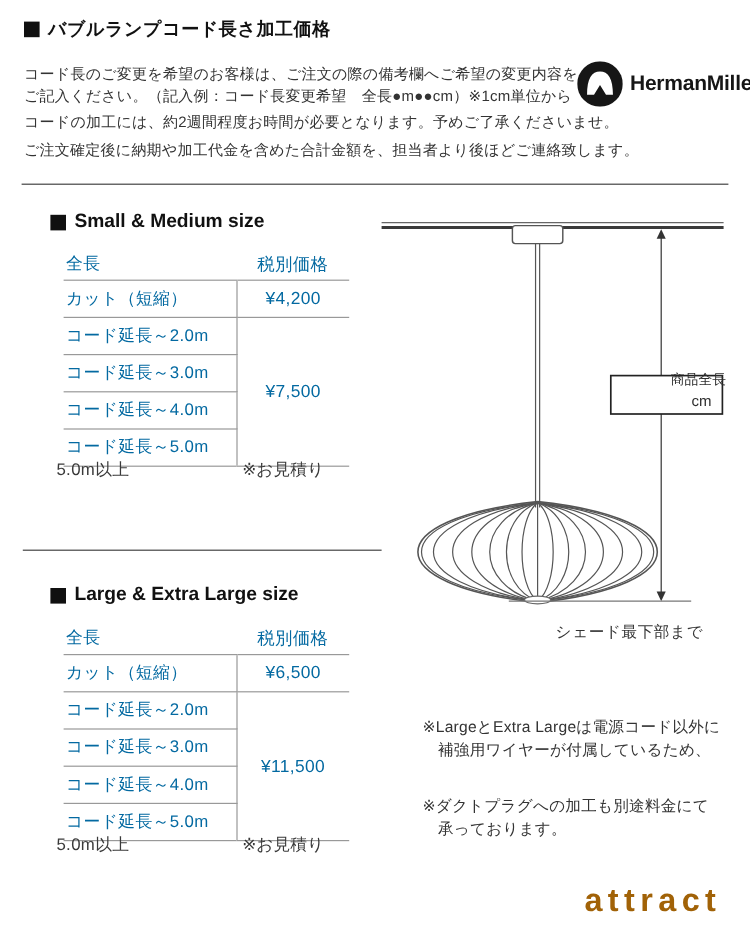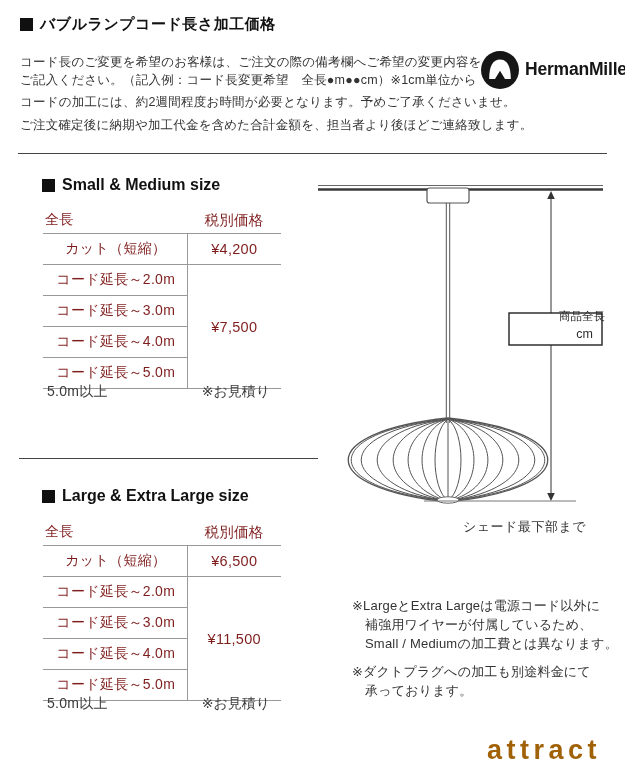--- a/index.html
+++ b/index.html
@@ -13,26 +13,26 @@
   .doc-title .sq{width:13px;height:13px;}
   .intro{left:20px;font-size:12.5px;color:#333;letter-spacing:.2px;white-space:nowrap;}
   .hr{border:none;border-top:1px solid #444;margin:0;}
   
   .hm-logo{left:481px;top:51px;width:38px;height:38px;}
   .hm-name{left:525px;top:59px;font-size:17.5px;font-weight:700;color:#161616;letter-spacing:-.2px;}
   
   .sec-title{left:42px;font-size:16px;font-weight:700;color:#111;display:flex;align-items:center;gap:7px;}
   .sec-title .sq{width:13px;height:13px;}
   
-  table.ptable{position:absolute;left:43px;width:238px;border-collapse:collapse;
-               table-layout:fixed;font-size:14px;color:#7f1d1d;}
+  table.ptable{position:absolute;left:53px;width:238px;border-collapse:collapse;
+               table-layout:fixed;font-size:14px;color:#0369a1;}
   table.ptable td{padding:0 0 0 2px;height:30px;vertical-align:middle;letter-spacing:.3px;}
   table.ptable tr.head td{height:26px;border-bottom:1px solid #999;}
   table.ptable td.price{text-align:center;padding:0;font-size:14.5px;}
-  table.ptable td.vr{border-right:1px solid #999;text-align:center;}
+  table.ptable td.vr{border-right:1px solid #999;}
   table.ptable td.hb{border-bottom:1px solid #999;}
   .over-row{left:45px;width:238px;height:28px;display:flex;align-items:flex-start;font-size:14px;}
   .over-row .olabel{flex:1;padding-left:2px;letter-spacing:.3px;}
   .over-row .oprice{width:94px;text-align:center;}
   
   .dim-label{left:500px;top:294px;width:105px;text-align:right;font-size:11.5px;color:#2e2e2e;margin-top:15px;}
   .unit-box-text{left:529px;top:313px;width:73px;height:32px;display:flex;
                  align-items:flex-end;justify-content:flex-end;padding:0 9px 4px 0;
                  box-sizing:border-box;font-size:12.5px;color:#2e2e2e;}
   .caption{left:420px;top:518px;width:166px;text-align:right;font-size:13px;color:#333;letter-spacing:.5px;}
@@ -183,20 +183,19 @@
   <rect x="199" y="133" width="93" height="32" fill="#ffffff" stroke="#222" stroke-width="1.4"></rect>
 </svg>
 
 <div class="abs dim-label">商品全長</div>
 <div class="abs unit-box-text">cm</div>
 <div class="abs caption">シェード最下部まで</div>
 
 <div class="abs note" style="top:596px;">
   <div>※LargeとExtra Largeは電源コード以外に</div>
   <div class="cont">補強用ワイヤーが付属しているため、</div>
-  <div class="cont">Small / Mediumの加工費とは異なります。</div>
 </div>
 <div class="abs note" style="top:662px;">
   <div>※ダクトプラグへの加工も別途料金にて</div>
   <div class="cont">承っております。</div>
 </div>
 
 <div class="abs watermark">attract</div>
 
 </body></html>

